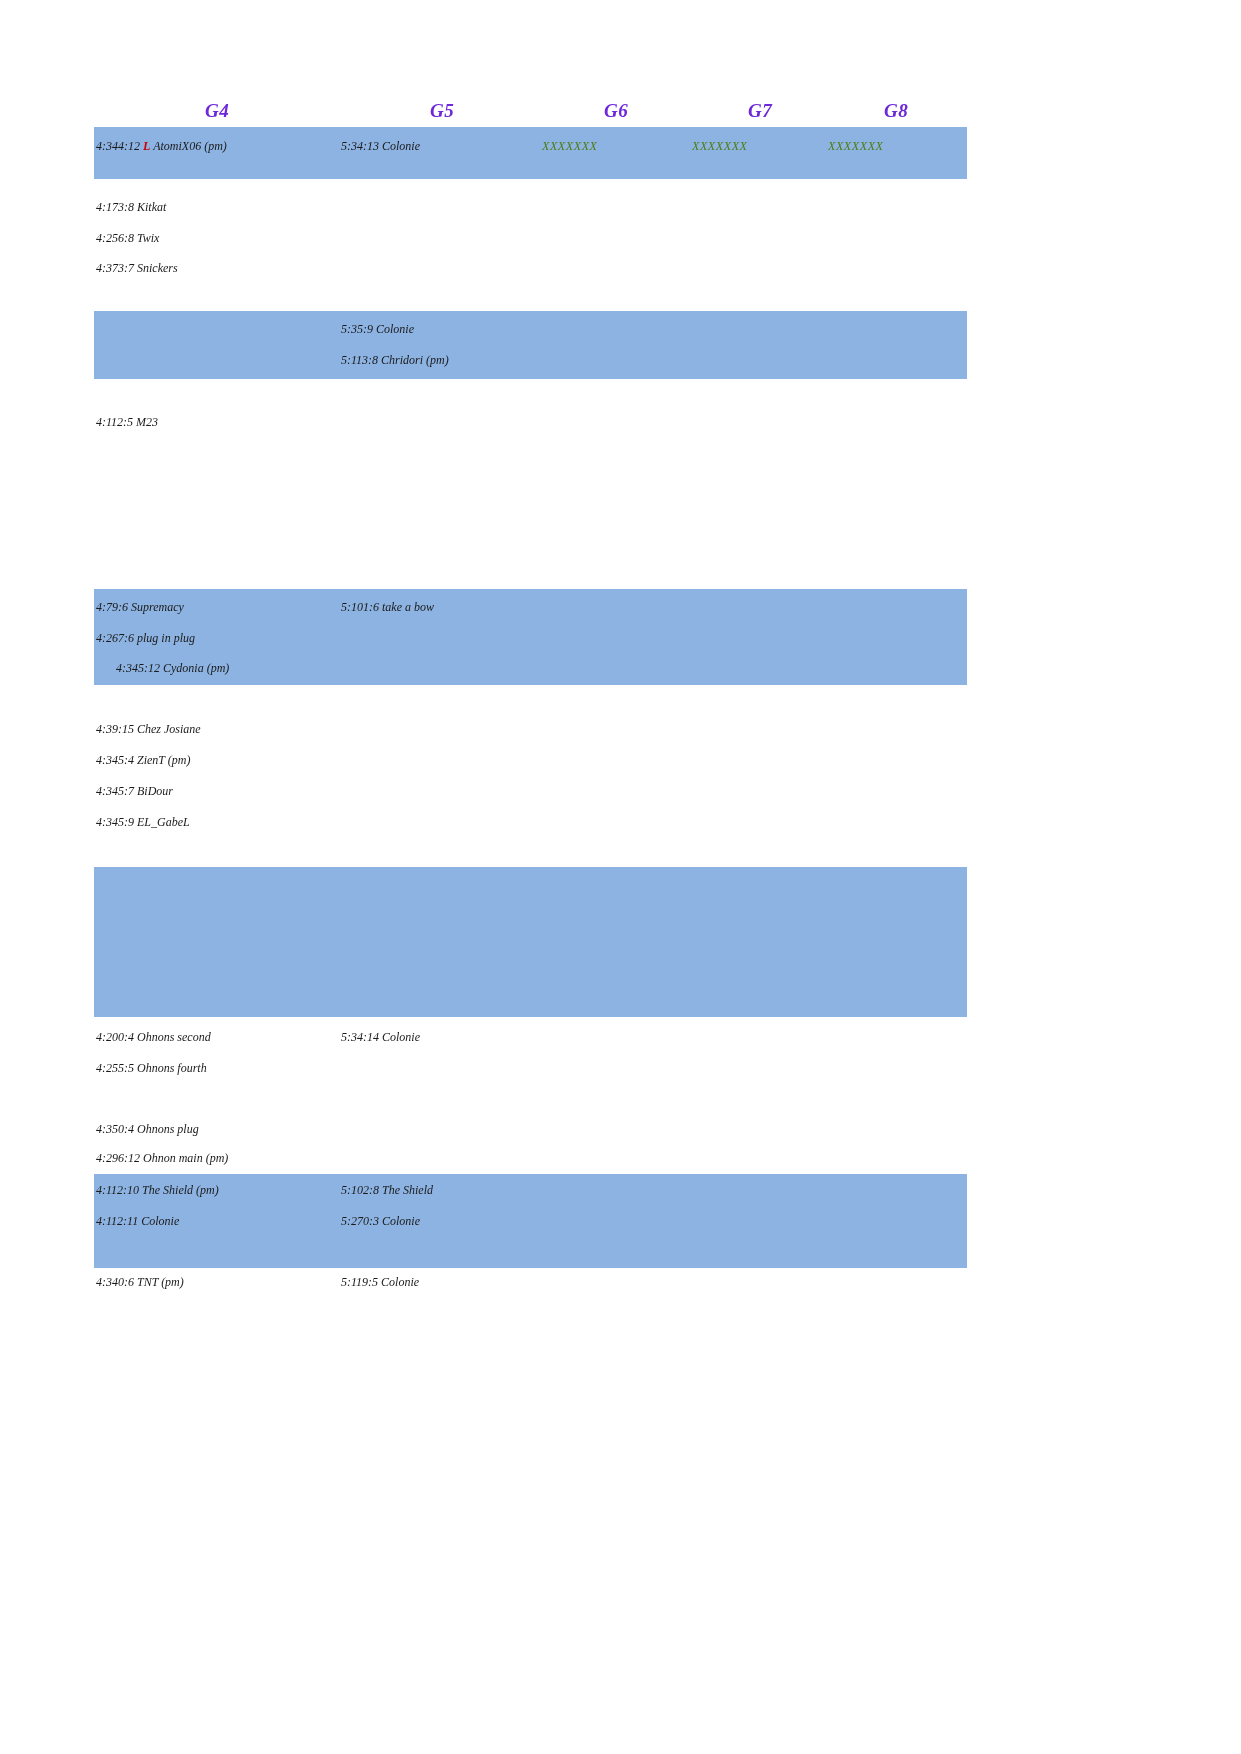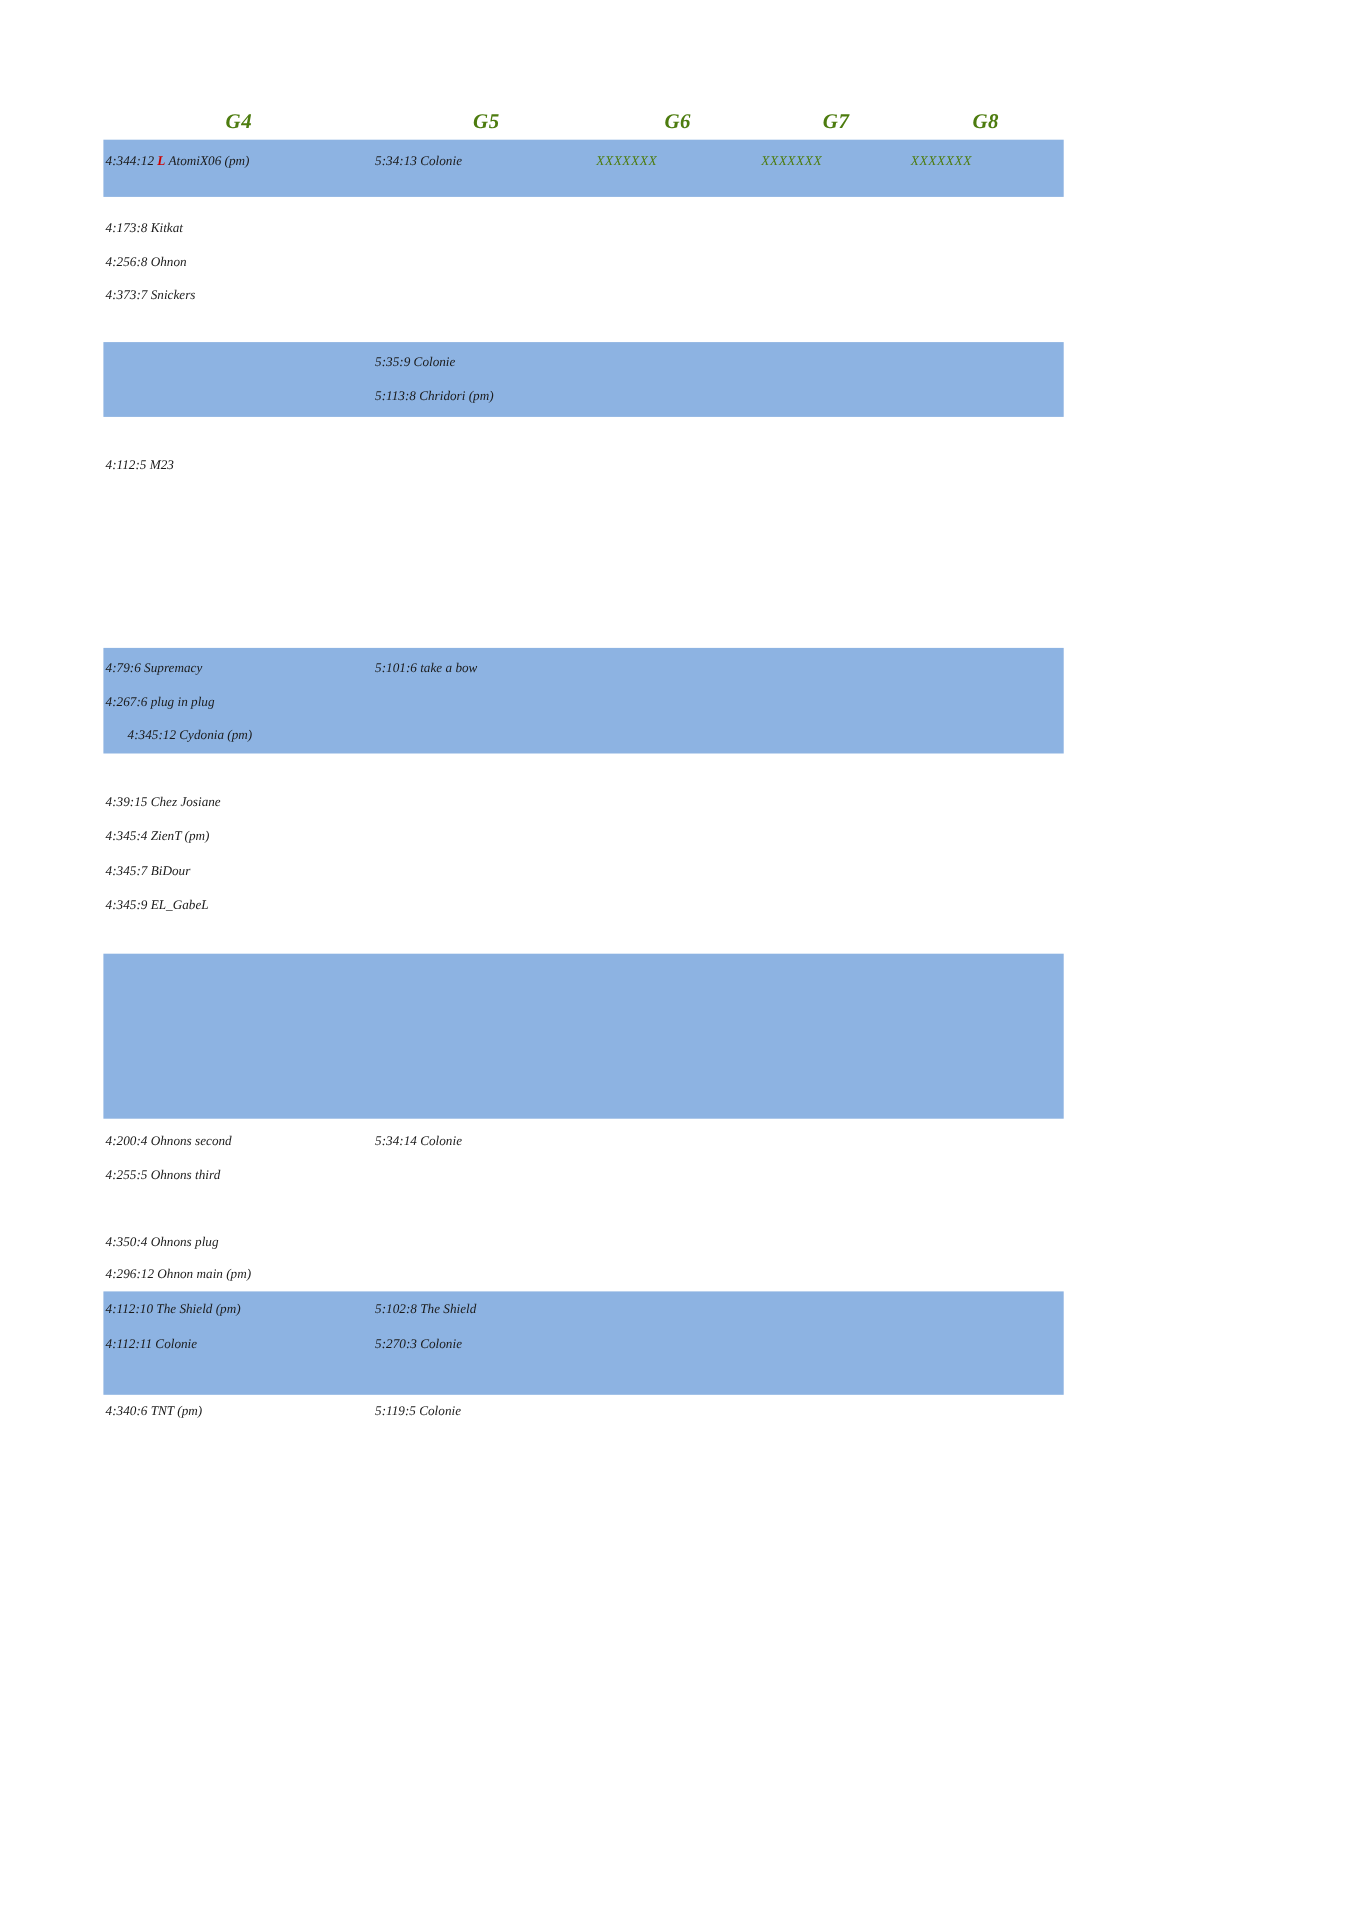--- a/index.html
+++ b/index.html
@@ -31,21 +31,21 @@
     width: 1241px;
     height: 28px;
   }
   .col-header {
     position: absolute;
     font-style: italic;
     font-weight: bold;
     font-size: 19px;
     letter-spacing: 0.5px;
     white-space: nowrap;
-    color: #4d7c0f;
+    color: #6d28d9;
     font-family: "Liberation Serif", "DejaVu Serif", serif;
   }
 
   
   .band {
     position: absolute;
     left: 94px;
     width: 873px;
     background: #8DB3E2;
   }
@@ -97,36 +97,36 @@
       <div class="band" style="top: 867px; height: 150px; background: rgb(141, 179, 226);"></div>
       <div class="band" style="top: 1174px; height: 94px; background: rgb(141, 179, 226);"></div>
     </div>
   <div id="entries-layer">
       <div class="entry col-g4" style="top: 136px;"><span>4:344:12 </span><span class="flag">L</span> <span>AtomiX06 (pm)</span></div>
       <div class="entry col-g5" style="top: 136px;">5:34:13 Colonie</div>
       <div class="entry col-g6 placeholder" style="top: 136px;">XXXXXXX</div>
       <div class="entry col-g7 placeholder" style="top: 136px;">XXXXXXX</div>
       <div class="entry col-g8 placeholder" style="top: 136px;">XXXXXXX</div>
       <div class="entry col-g4" style="top: 197px;">4:173:8 Kitkat</div>
-      <div class="entry col-g4" style="top: 228px;">4:256:8 Ohnon</div>
+      <div class="entry col-g4" style="top: 228px;">4:256:8 Twix</div>
       <div class="entry col-g4" style="top: 258px; text-align: center;">4:373:7 Snickers</div>
       <div class="entry col-g5" style="top: 319px;">5:35:9 Colonie</div>
       <div class="entry col-g5" style="top: 350px;">5:113:8 Chridori (pm)</div>
       <div class="entry col-g4" style="top: 412px;">4:112:5 M23</div>
       <div class="entry col-g4" style="top: 597px;">4:79:6 Supremacy</div>
       <div class="entry col-g5" style="top: 597px;">5:101:6 take a bow</div>
       <div class="entry col-g4" style="top: 628px;">4:267:6 plug in plug</div>
       <div class="entry col-g4" style="top: 658px; margin-left: 20px;">4:345:12 Cydonia (pm)</div>
       <div class="entry col-g4" style="top: 719px;">4:39:15 Chez Josiane</div>
       <div class="entry col-g4" style="top: 750px;">4:345:4 ZienT (pm)</div>
       <div class="entry col-g4" style="top: 781px;">4:345:7 BiDour</div>
       <div class="entry col-g4" style="top: 812px;">4:345:9 EL_GabeL</div>
       <div class="entry col-g4" style="top: 1027px;">4:200:4 Ohnons second</div>
       <div class="entry col-g5" style="top: 1027px;">5:34:14 Colonie</div>
-      <div class="entry col-g4" style="top: 1058px;">4:255:5 Ohnons third</div>
+      <div class="entry col-g4" style="top: 1058px;">4:255:5 Ohnons fourth</div>
       <div class="entry col-g4" style="top: 1148px;">4:296:12 Ohnon main (pm)</div>
       <div class="entry col-g4" style="top: 1119px;">4:350:4 Ohnons plug</div>
       <div class="entry col-g4" style="top: 1180px;">4:112:10 The Shield (pm)</div>
       <div class="entry col-g5" style="top: 1180px;">5:102:8 The Shield</div>
       <div class="entry col-g4" style="top: 1211px;">4:112:11 Colonie</div>
       <div class="entry col-g5" style="top: 1211px;">5:270:3 Colonie</div>
       <div class="entry col-g4" style="top: 1272px;">4:340:6 TNT (pm)</div>
       <div class="entry col-g5" style="top: 1272px;">5:119:5 Colonie</div>
     </div>
 

